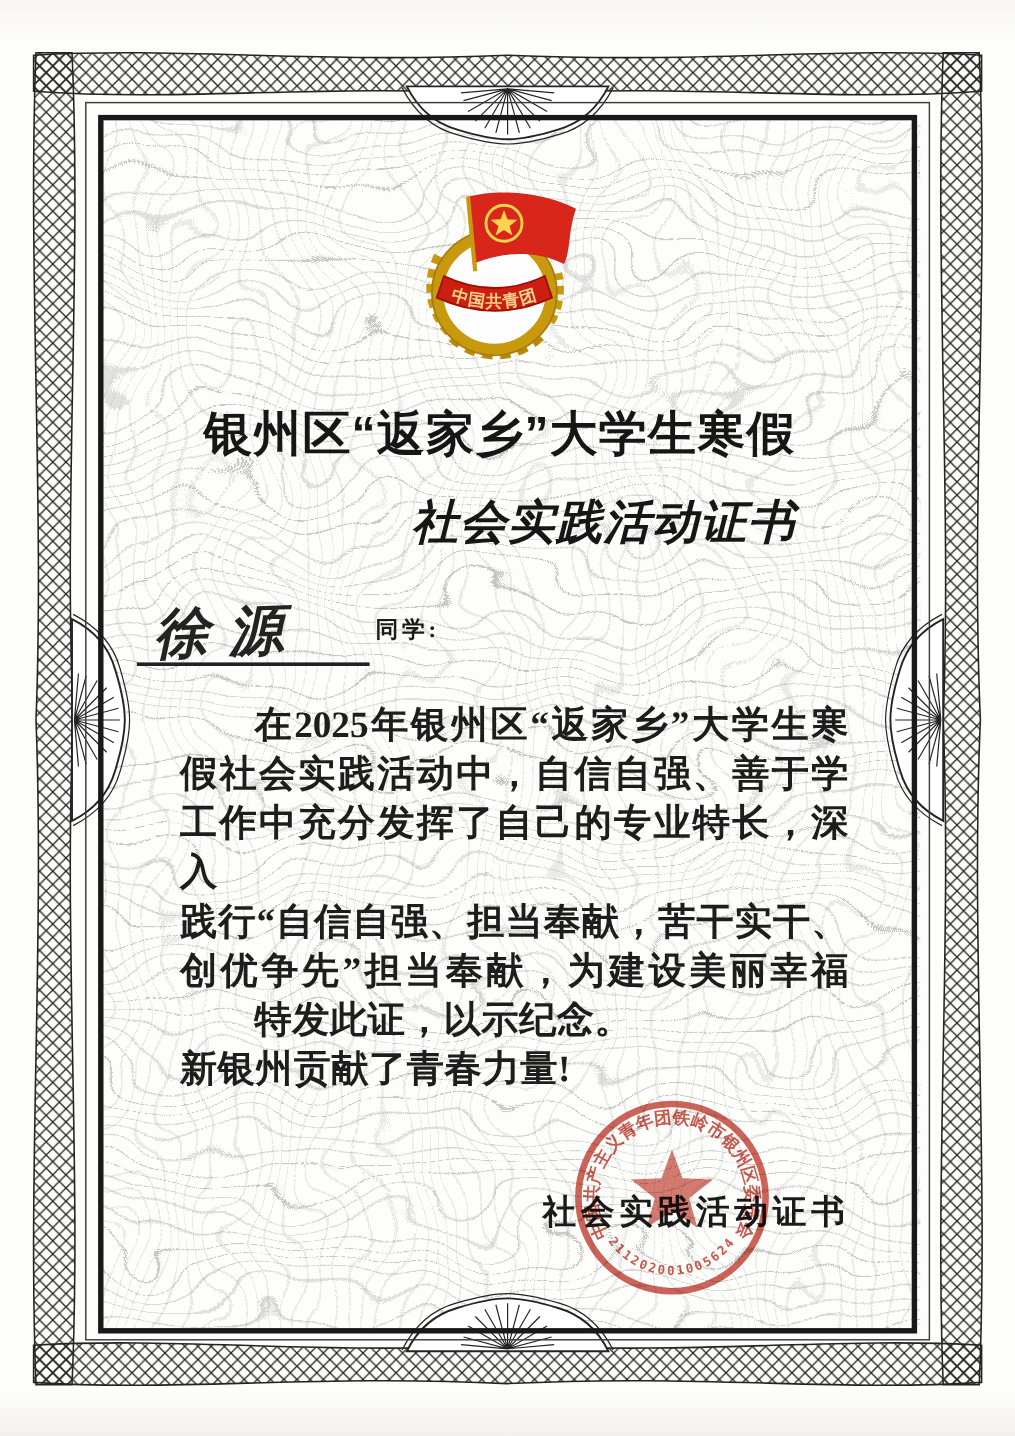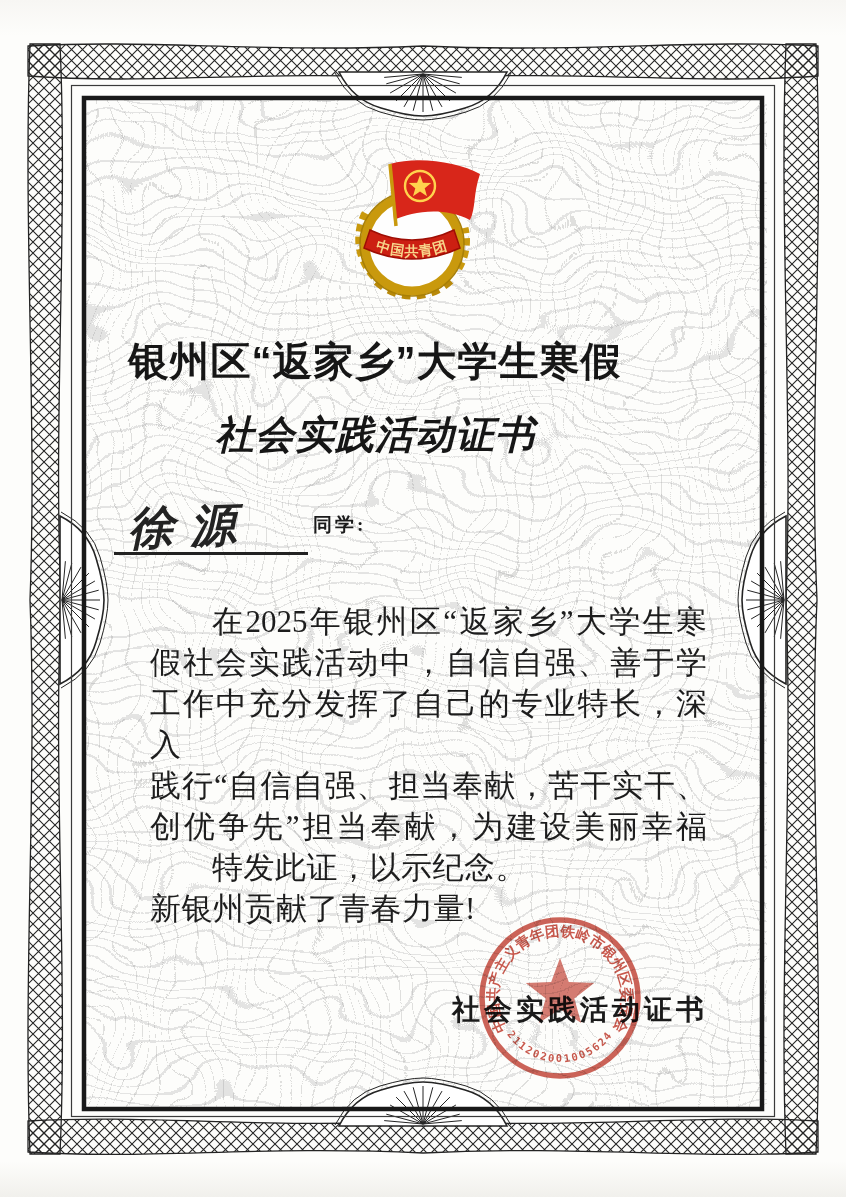--- a/index.html
+++ b/index.html
@@ -6,34 +6,34 @@
   #canvas{
     position:relative;width:846px;height:1197px;margin:0 auto;
     background:linear-gradient(180deg,#f7f6f3 0%,#fdfdfb 3%,#fdfdfb 97%,#f1f0ec 100%);
     overflow:hidden;
     font-family:"Liberation Serif","DejaVu Serif",serif;
     color:#1b1b1b;
   }
   .abs{position:absolute;}
   
   .title{
-    left:87px;width:576px;text-align:center;
+    left:87px;width:576px;text-align:right;
     font-family:"Liberation Sans","DejaVu Sans",sans-serif;
     font-weight:bold;color:#161616;font-size:40px;letter-spacing:1px;
     white-space:nowrap;
   }
   #title-line1{top:334px;}
   #title-line2{top:408px;font-size:39px;font-style:italic;}
   #name-underline{left:114px;top:500px;width:194px;height:52px;border-bottom:3px solid #222;}
   #recipient-name{
     left:128px;top:496px;font-size:46px;font-weight:bold;font-style:italic;
     letter-spacing:16px;transform:rotate(-2deg);color:#232323;white-space:nowrap;
   }
   #recipient-suffix{left:313px;top:512px;font-size:19px;font-weight:bold;letter-spacing:3px;}
-  #body-block{left:150px;top:601px;width:557px;font-size:31px;line-height:41px;font-weight:normal;color:#1d1d1d;}
+  #body-block{left:150px;top:583px;width:557px;font-size:31px;line-height:41px;font-weight:bold;color:#1d1d1d;}
   .bline{width:557px;text-align:justify;text-align-last:justify;text-justify:inter-character;}
   .bline.indent{text-indent:62px;}
   .bline.plain{text-align:left;text-align-last:left;letter-spacing:0.5px;}
   #issuer{left:420px;top:961px;width:285px;text-align:center;font-size:23px;font-weight:bold;letter-spacing:1px;white-space:nowrap;color:#1a1a1a;}
   #issue-date{left:452px;top:991px;width:250px;text-align:center;font-size:28px;font-weight:bold;letter-spacing:4px;white-space:nowrap;color:#1a1a1a;}
   
   #watermark-svg,#border-svg{left:0;top:0;}
   #emblem-svg{left:340px;top:156px;}
   #seal-svg{left:468px;top:906px;mix-blend-mode:multiply;opacity:.92;}
 </style>

